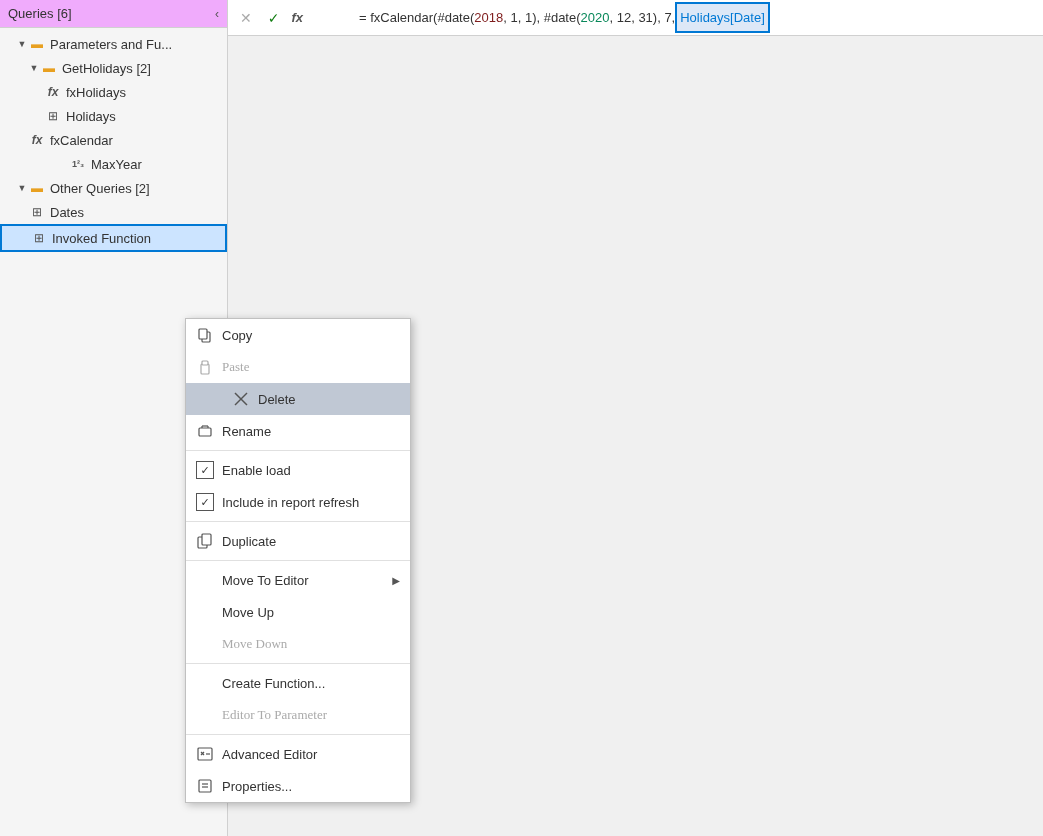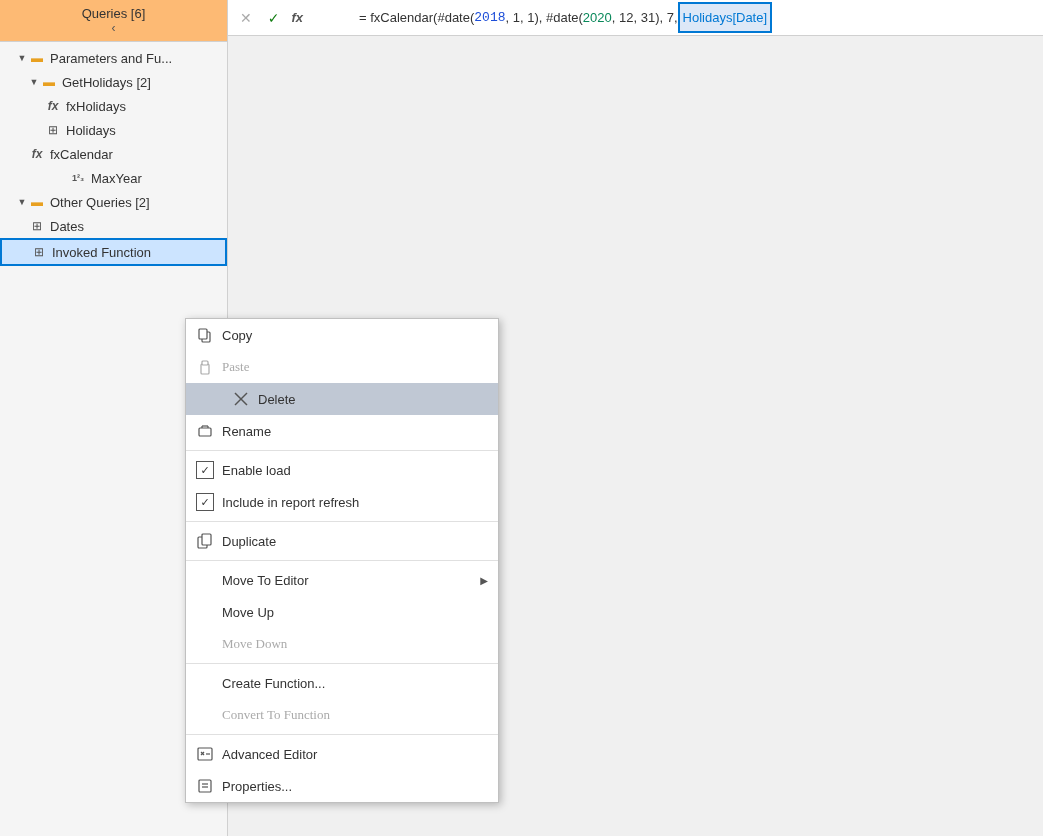--- a/index.html
+++ b/index.html
@@ -30,22 +30,21 @@
     }
 
     .sidebar-header {
       display: flex;
       align-items: center;
       justify-content: space-between;
       padding: 6px 8px;
       font-size: 13px;
       color: #333;
       border-bottom: 1px solid #d0d0d0;
-      background: #fdba74;
-      flex-direction: column;
+      background: #f0abfc;
     }
 
     .sidebar-header-title {
       font-weight: 400;
     }
 
     .sidebar-chevron {
       cursor: pointer;
       color: #555;
       font-size: 12px;
@@ -174,21 +173,21 @@
     .main-area {
       flex: 1;
       background: #f0f0f0;
     }
 
     
     .context-menu {
       position: absolute;
       left: 185px;
       top: 318px;
-      width: 314px;
+      width: 226px;
       background: #ffffff;
       border: 1px solid #c0c0c0;
       box-shadow: 2px 2px 8px rgba(0,0,0,0.25);
       z-index: 1000;
     }
 
     .menu-item {
       display: flex;
       align-items: center;
       padding: 5px 10px 5px 8px;
@@ -323,21 +322,21 @@
   </div>
 
   <div class="content">
 
     <div class="formula-bar">
       <button class="formula-btn" style="color:#aaa;">✕</button>
       <button class="formula-btn formula-check">✓</button>
       <span class="fx-label">fx</span>
       <div class="formula-display">
         <span style="color:#333;margin-left:48px;">= fxCalendar(#date(</span>
-          <span style="color:#1d4ed8;font-family:Liberation Mono, monospace;">2018</span>
+          <span style="color:#7f1d1d;">2018</span>
           <span style="color:#333;">, 1, 1), #date(</span>
           <span style="color:#09885a;">2020</span>
           <span style="color:#333;">, 12, 31), 7, </span>
           <span class="formula-highlight">Holidays[Date]</span>
       </div>
     </div>
 
     <div class="main-area"></div>
 
   </div>
@@ -436,21 +435,21 @@
 
   <div class="menu-separator"></div>
 
   <div class="menu-item">
     <span class="menu-icon"></span>
     <span class="menu-label">Create Function...</span>
   </div>
 
   <div class="menu-item disabled">
     <span class="menu-icon"></span>
-    <span class="menu-label">Convert To Function</span>
+    <span class="menu-label">Editor To Parameter</span>
   </div>
 
   <div class="menu-separator"></div>
 
   <div class="menu-item">
     <span class="menu-icon">
       <svg class="svg-icon" viewBox="0 0 16 16" fill="none" stroke="#555" stroke-width="1.2">
         <rect x="1" y="2" width="14" height="12" rx="1"></rect>
         <line x1="4" y1="6" x2="7" y2="9"></line>
         <line x1="4" y1="9" x2="7" y2="6"></line>

